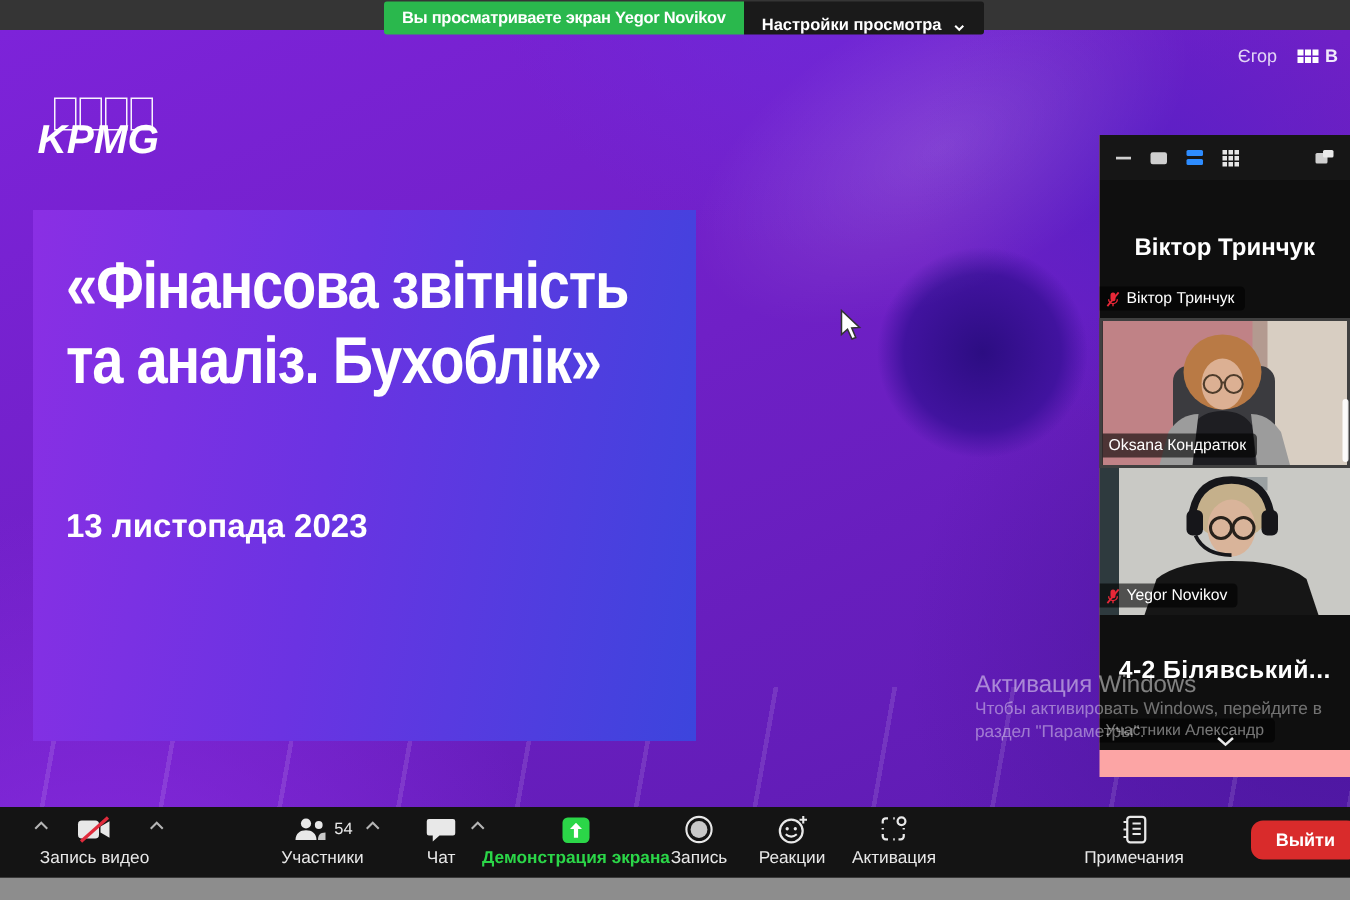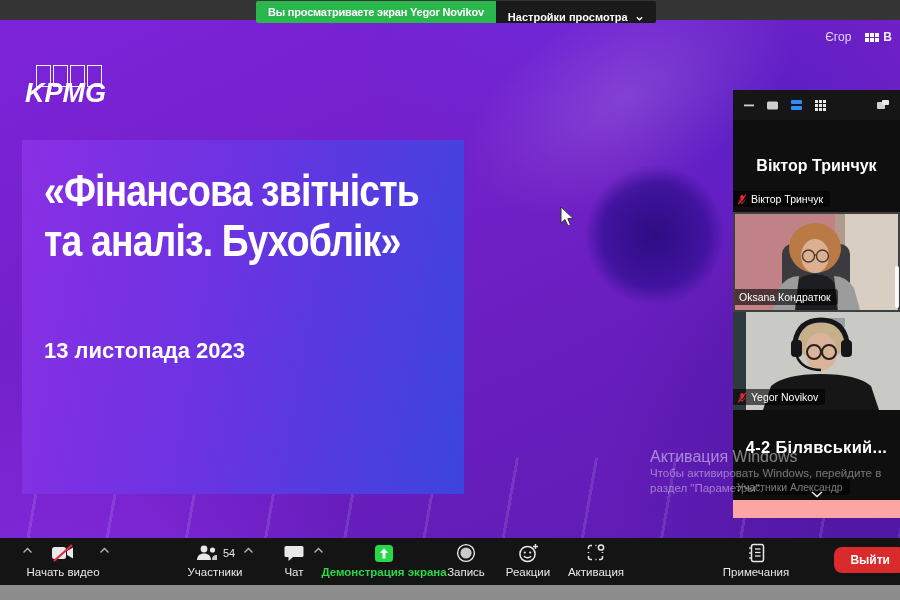--- a/index.html
+++ b/index.html
@@ -270,21 +270,21 @@
       </svg>
 
     <div class="tb-item" style="left:18px; width:90px" id="tb-video">
       <span class="icon-slot">
         <svg width="24" height="18" viewBox="0 0 24 18">
           <rect x="1" y="3" width="14" height="12" rx="2.5" fill="#e8e8e8"></rect>
           <polygon points="16,7 22,3.5 22,14.5 16,11" fill="#e8e8e8"></polygon>
           <line x1="3" y1="17" x2="21" y2="1" stroke="#e02b3c" stroke-width="2.2"></line>
         </svg>
       </span>
-      <span class="lbl">Начать видео</span>
+      <span class="lbl">Запись видео</span>
     </div>
     <svg class="tb-caret" style="left:99px" width="11" height="7" viewBox="0 0 11 7">
         <polyline points="1.5,5.5 5.5,1.5 9.5,5.5" fill="none" stroke="#b5b5b5" stroke-width="1.4"></polyline>
       </svg>
 
     <div class="tb-item" style="left:165px; width:100px" id="tb-participants">
       <span class="icon-slot" style="gap:4px">
         <svg width="24" height="18" viewBox="0 0 24 18">
           <circle cx="9" cy="5" r="3.4" fill="#e8e8e8"></circle>
           <path d="M2 16c0-4.4 3.1-6.5 7-6.5s7 2.1 7 6.5z" fill="#e8e8e8"></path>

